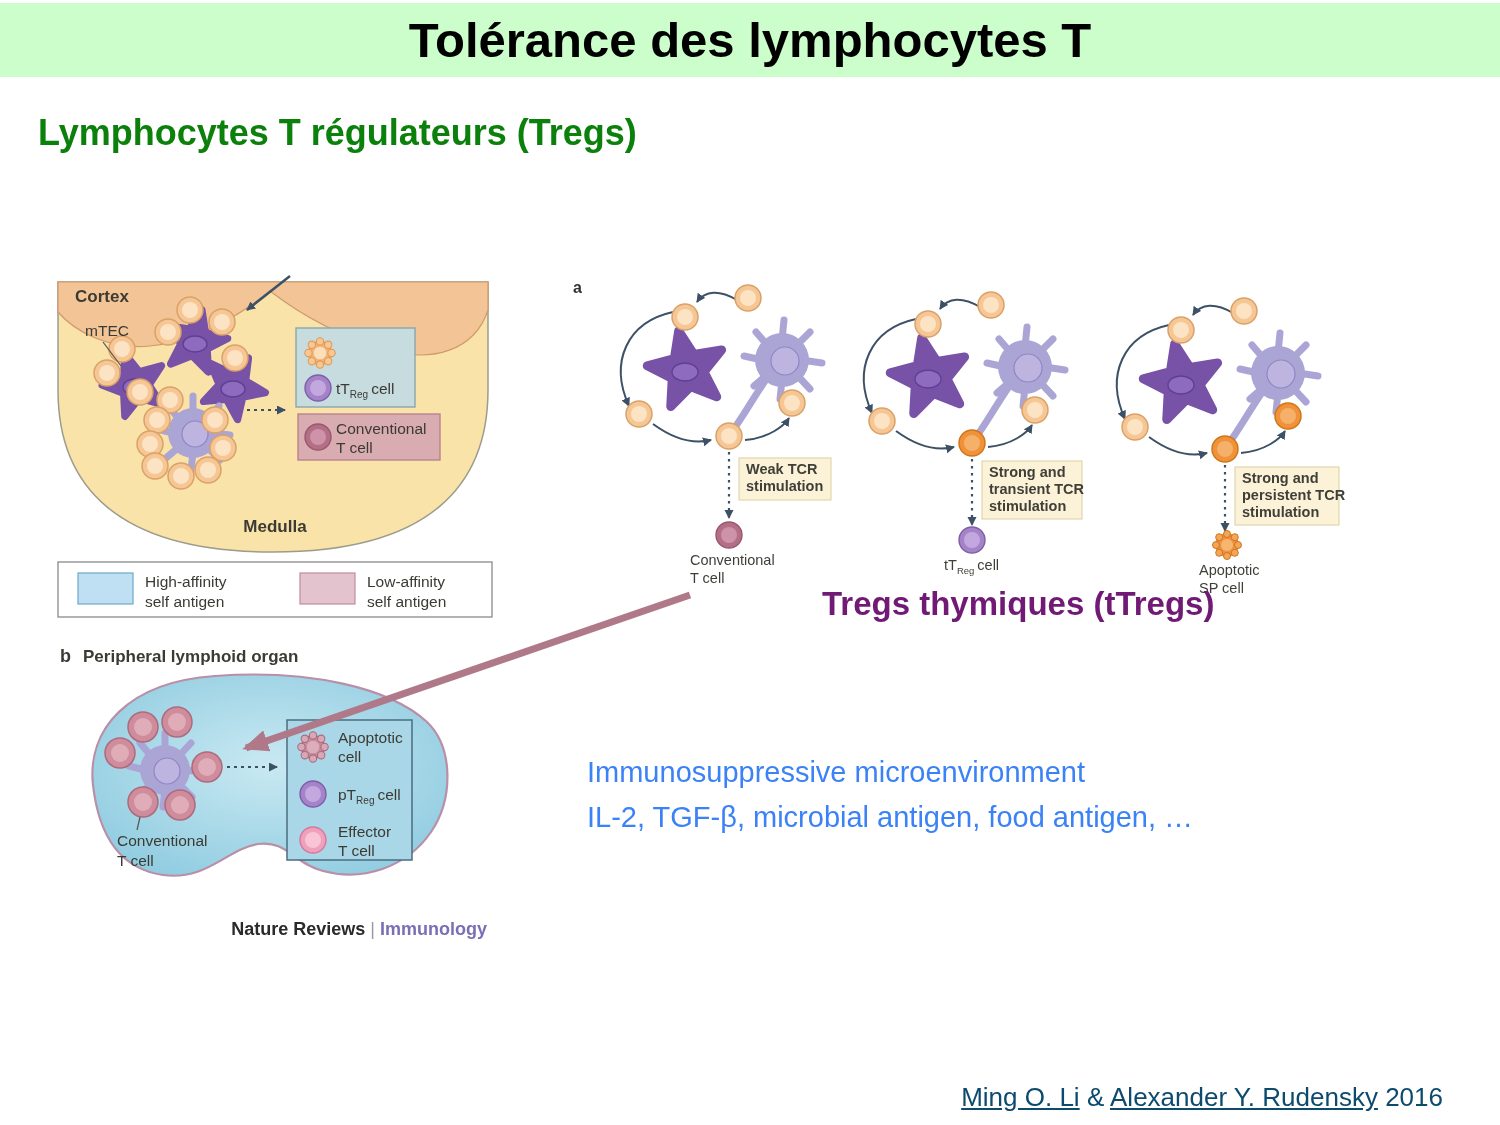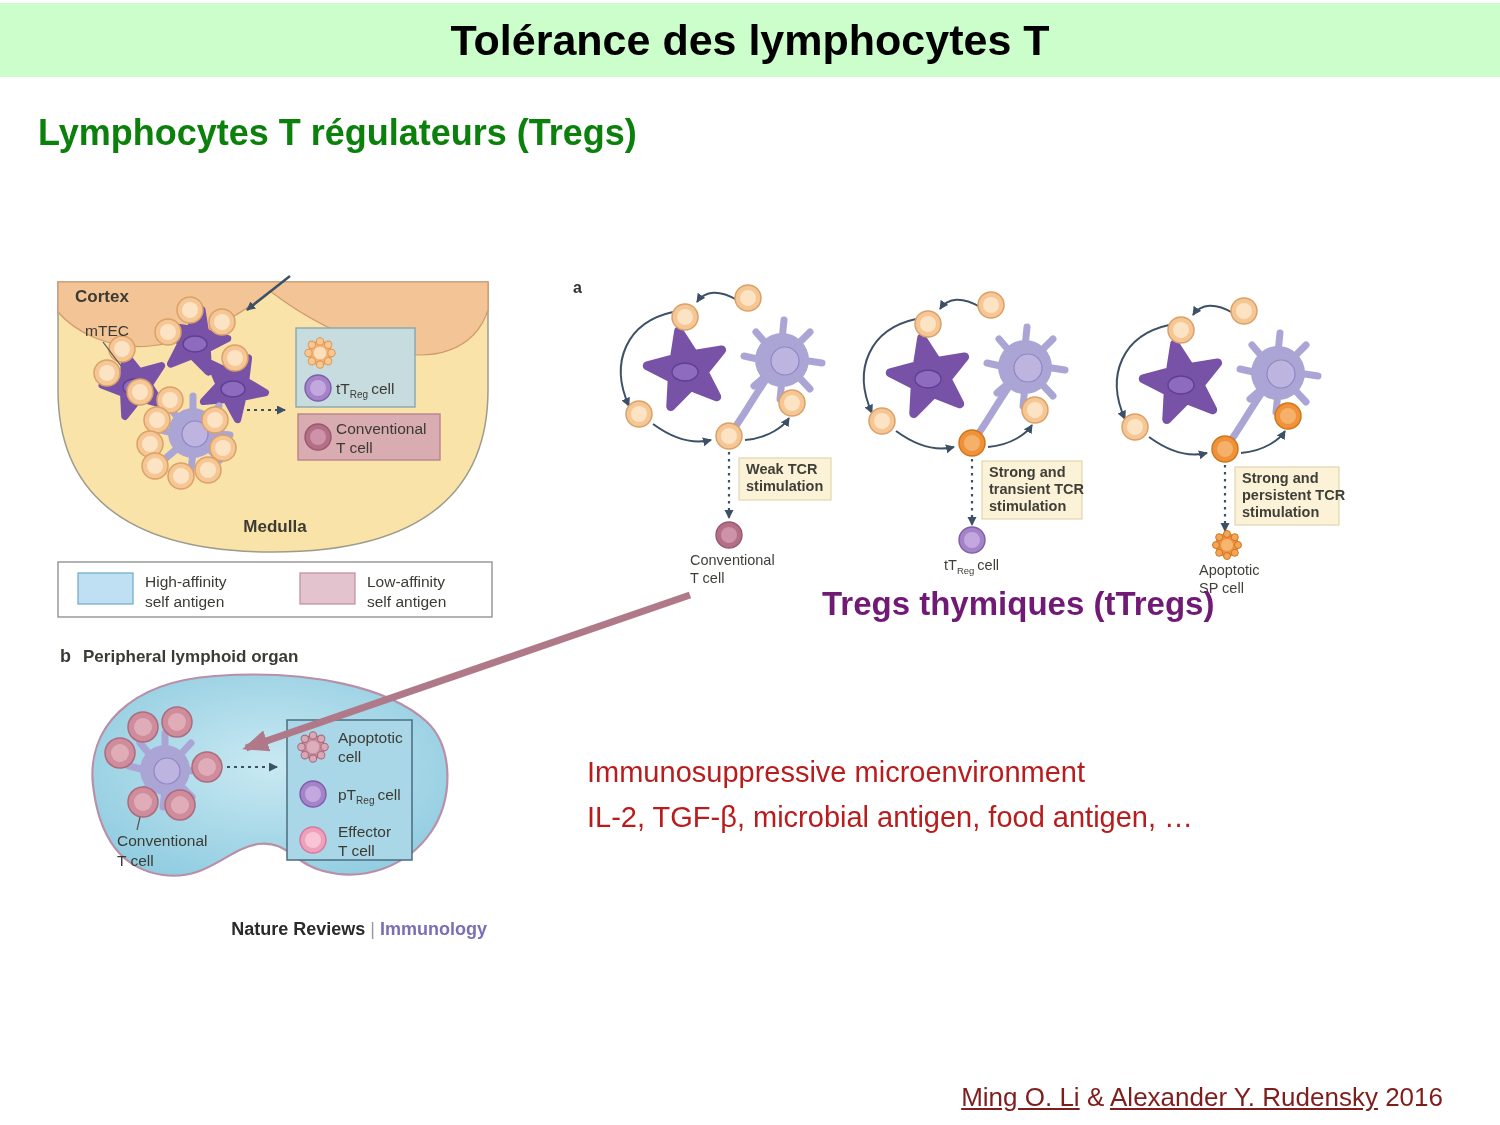--- a/index.html
+++ b/index.html
@@ -1,23 +1,23 @@
 <!DOCTYPE html>
 <html><head>
 <meta charset="utf-8">
 <style>
   html,body{margin:0;padding:0;background:#fff;}
   .page{position:relative;width:1500px;height:1125px;background:#fff;overflow:hidden;
         font-family:"Liberation Sans",sans-serif;}
   .banner{position:absolute;left:0;top:3px;width:1500px;height:74px;background:#CCFECC;}
-  .title{width:100%;text-align:center;font-size:43px;font-weight:bold;color:#000;line-height:74px;}
+  .title{width:100%;text-align:center;font-size:49px;font-weight:bold;color:#000;line-height:74px;}
   .subtitle{position:absolute;left:38px;top:112px;font-size:36px;font-weight:bold;color:#0B800B;}
   .purple-head{position:absolute;font-size:33px;font-weight:bold;color:#701a75;white-space:nowrap;}
-  .blacktext{position:absolute;left:587px;top:750px;font-size:29px;color:#b91c1c;line-height:45px;white-space:nowrap;}
-  .citation{position:absolute;right:57px;top:1082px;font-size:26px;color:#7f1d1d;white-space:nowrap;}
+  .blacktext{position:absolute;left:587px;top:750px;font-size:29px;color:#3b82f6;line-height:45px;white-space:nowrap;}
+  .citation{position:absolute;right:57px;top:1082px;font-size:26px;color:#0c4a6e;white-space:nowrap;}
   .citation .u{text-decoration:underline;}
   svg text{font-family:"Liberation Sans",sans-serif;fill:#3B3B33;}
   .figlab{font-size:16px;font-weight:bold;fill:#333;}
   .cellstext{font-size:15.5px;}
   .boldlab{font-size:17px;font-weight:bold;}
   .creamlab{font-size:14.5px;font-weight:600;fill:#3F3F38;}
   .reslab{font-size:14.5px;font-weight:500;fill:#3F3F38;}
   .overlay{position:absolute;left:0;top:0;pointer-events:none;}
 </style>
 </head>

